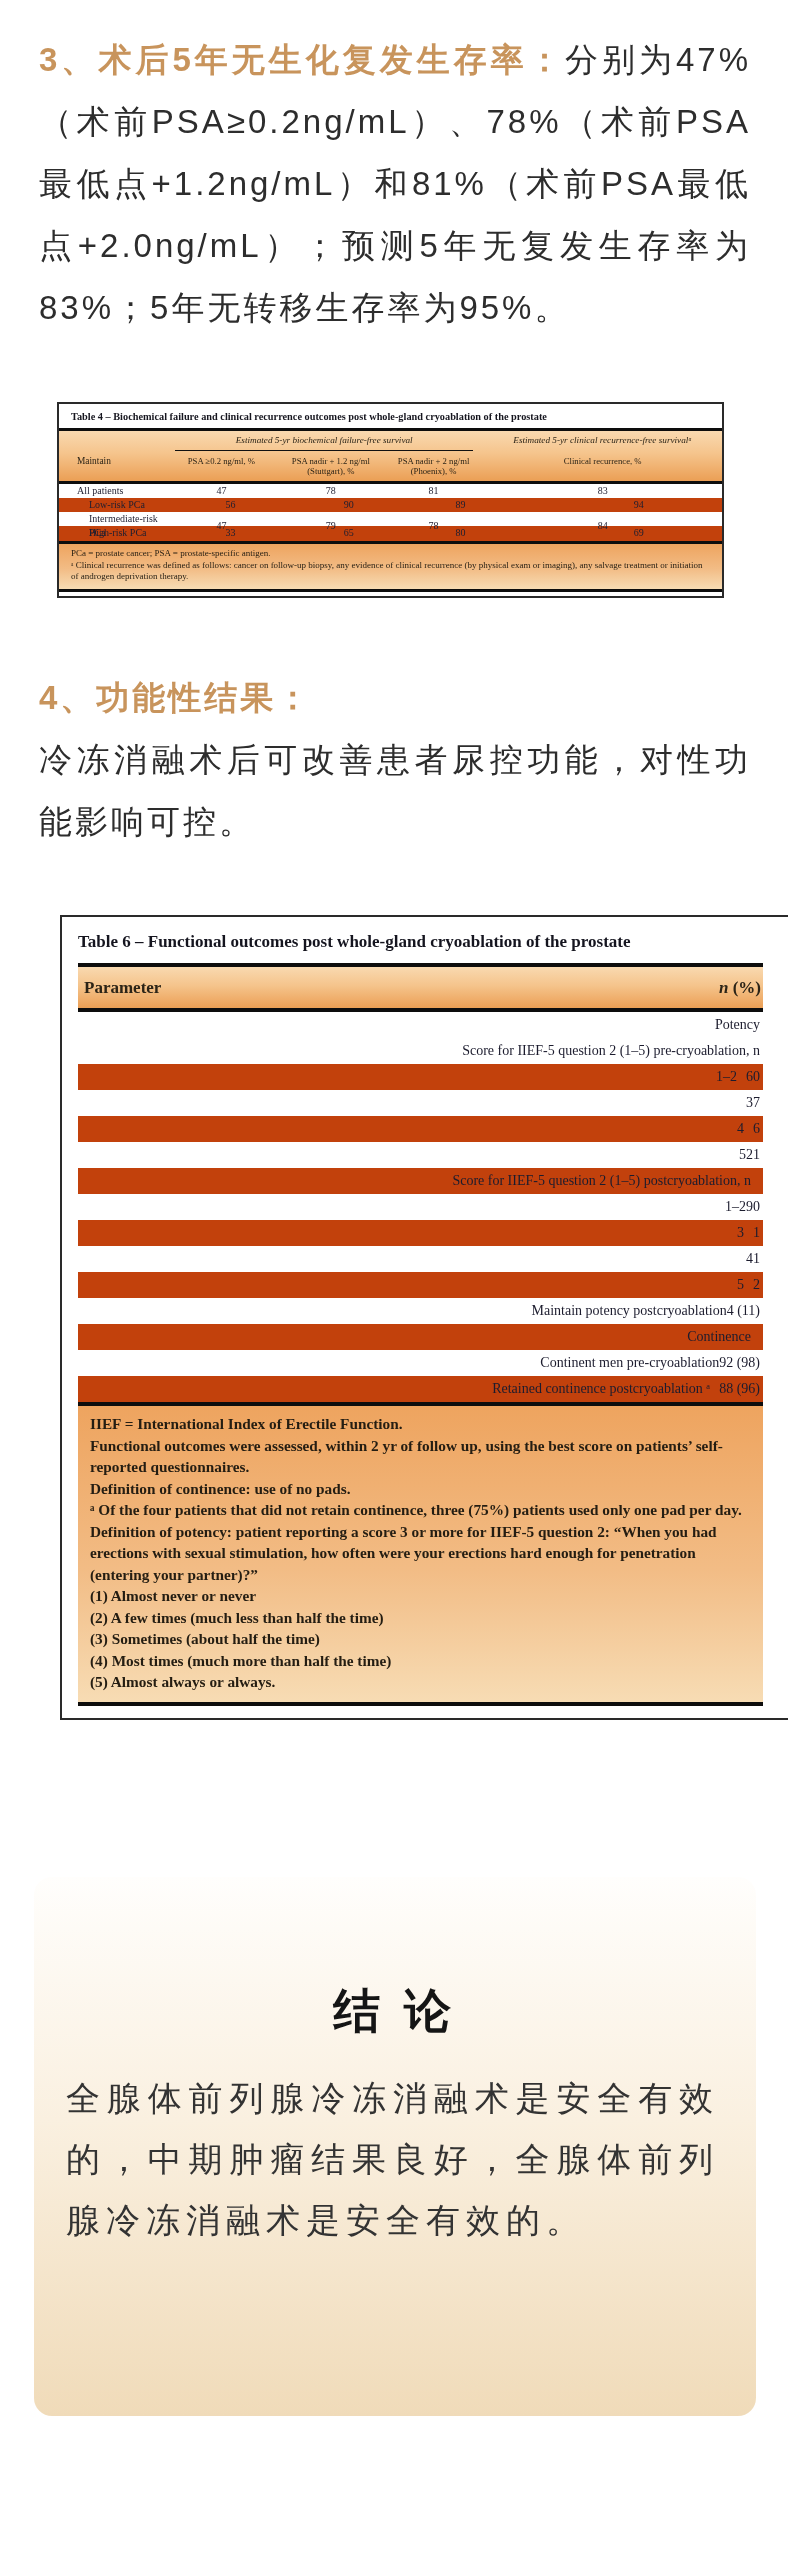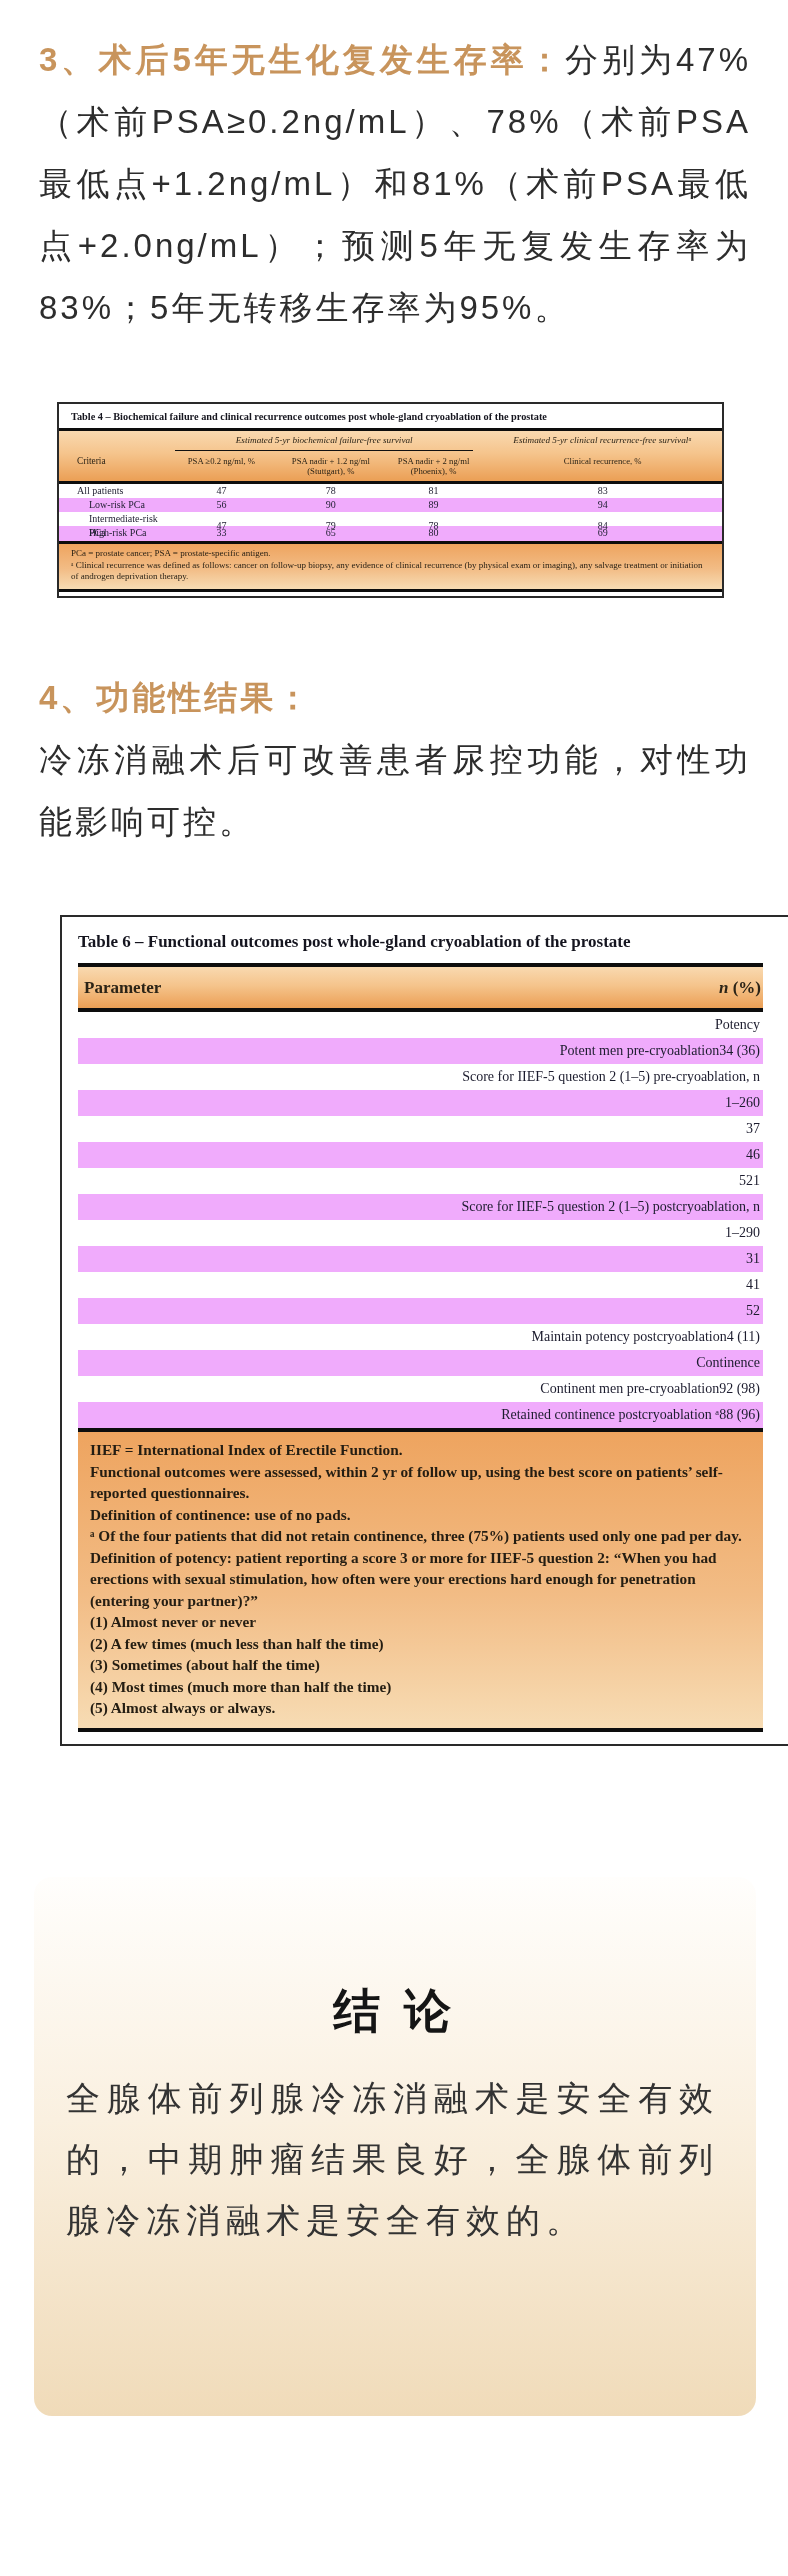--- a/index.html
+++ b/index.html
@@ -15,21 +15,21 @@
   .sec4{top:667px;}
   .sec4 .cn-heading{display:block;font-size:33px;line-height:62px;letter-spacing:3px;}
 
   
   .fig{position:absolute;background:#fff;border:2px solid #2a2a2a;box-sizing:border-box;
        font-family:"Liberation Serif",serif;color:#1e1e30;}
   .rule4{height:3px;background:#0d0d0d;}
   .rule6{height:4px;background:#0d0d0d;}
   .band-head{background:linear-gradient(180deg,#f9d9b0 0%,#f5c48c 45%,#eb9f55 100%);}
   .band-foot{background:linear-gradient(180deg,#eea45f 0%,#f2bc85 55%,#f7dcb4 100%);}
-  .shade{background:#f0abfc;}
+  .shade{background:#c2410c;gap:9px;}
 
   
   .fig4{left:57px;top:402px;width:667px;padding-bottom:4px;}
   .t4-title{margin:6px 12px 5px 12px;font-size:10.3px;line-height:13px;font-weight:700;color:#16161f;}
   .t4-grid{display:grid;grid-template-columns:16% 17% 16% 15% 36%;}
   .t4-tier1{display:grid;grid-template-columns:16% 48% 36%;padding-top:4px;font-style:italic;}
   .t4-tier1 .gh{font-size:9.2px;line-height:11px;text-align:center;color:#2c2417;}
   .t4-tier1 .gh-bio{border-bottom:1.5px solid #111;margin:0 10px;padding-bottom:4px;}
   .t4-head{padding-bottom:4px;}
   .t4-cols .cell{font-size:8.7px;line-height:10.3px;text-align:center;color:#2c2417;padding-top:5px;}
@@ -81,21 +81,21 @@
   <figure class="fig fig4" style="margin:0;">
     <div class="t4-title">Table 4 – Biochemical failure and clinical recurrence outcomes post whole-gland cryoablation of the prostate</div>
     <div class="rule4"></div>
     <div class="band-head t4-head">
       <div class="t4-tier1">
         <div class="gh"></div>
         <div class="gh gh-bio">Estimated 5-yr biochemical failure-free survival</div>
         <div class="gh">Estimated 5-yr clinical recurrence-free survivalᵃ</div>
       </div>
       <div class="t4-grid t4-cols">
-        <div class="cell c-criteria">Criteria</div>
+        <div class="cell c-criteria">Maintain</div>
         <div class="cell">PSA ≥0.2 ng/ml, %</div>
         <div class="cell">PSA nadir + 1.2 ng/ml (Stuttgart), %</div>
         <div class="cell">PSA nadir + 2 ng/ml (Phoenix), %</div>
         <div class="cell">Clinical recurrence, %</div>
       </div>
     </div>
     <div class="rule4"></div>
     <div class="t4-body">
       <div class="t4-grid t4-row">
         <div class="cell c-criteria">All patients</div>
@@ -145,24 +145,20 @@
       <div class="rule6"></div>
       <div class="band-head t6-head">
         <span>Parameter</span>
         <span><span class="n-ital">n</span>&nbsp;<span>(%)</span></span>
       </div>
       <div class="rule6"></div>
       <div class="t6-body">
         <div class="t6-row ind0">
             <span class="lbl">Potency</span>
             <span class="val"></span>
-          </div>
-        <div class="t6-row ind1 shade">
-            <span class="lbl">Potent men pre-cryoablation</span>
-            <span class="val">34 (36)</span>
           </div>
         <div class="t6-row ind2">
             <span class="lbl">Score for IIEF-5 question 2 (1–5) pre-cryoablation, n</span>
             <span class="val"></span>
           </div>
         <div class="t6-row ind3 shade">
             <span class="lbl">1–2</span>
             <span class="val">60</span>
           </div>
         <div class="t6-row ind3">

